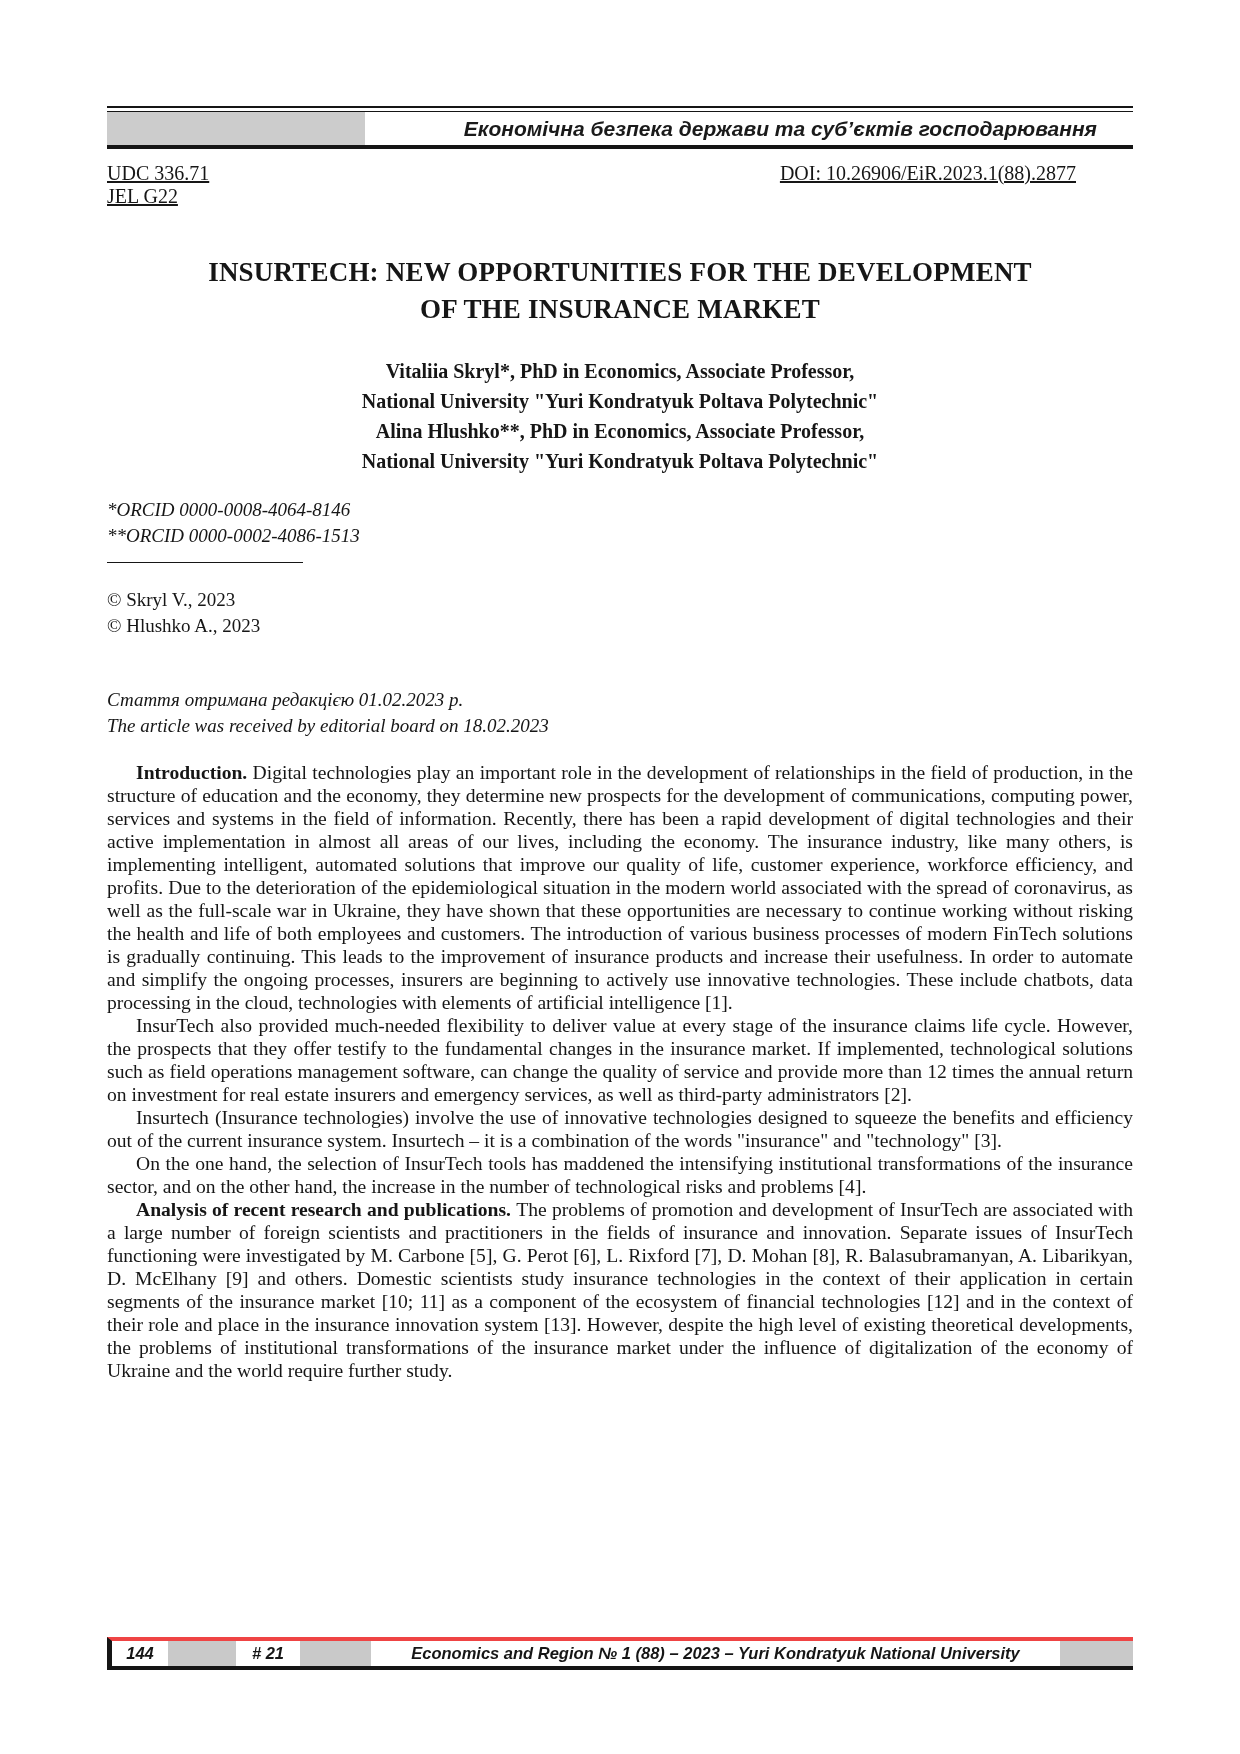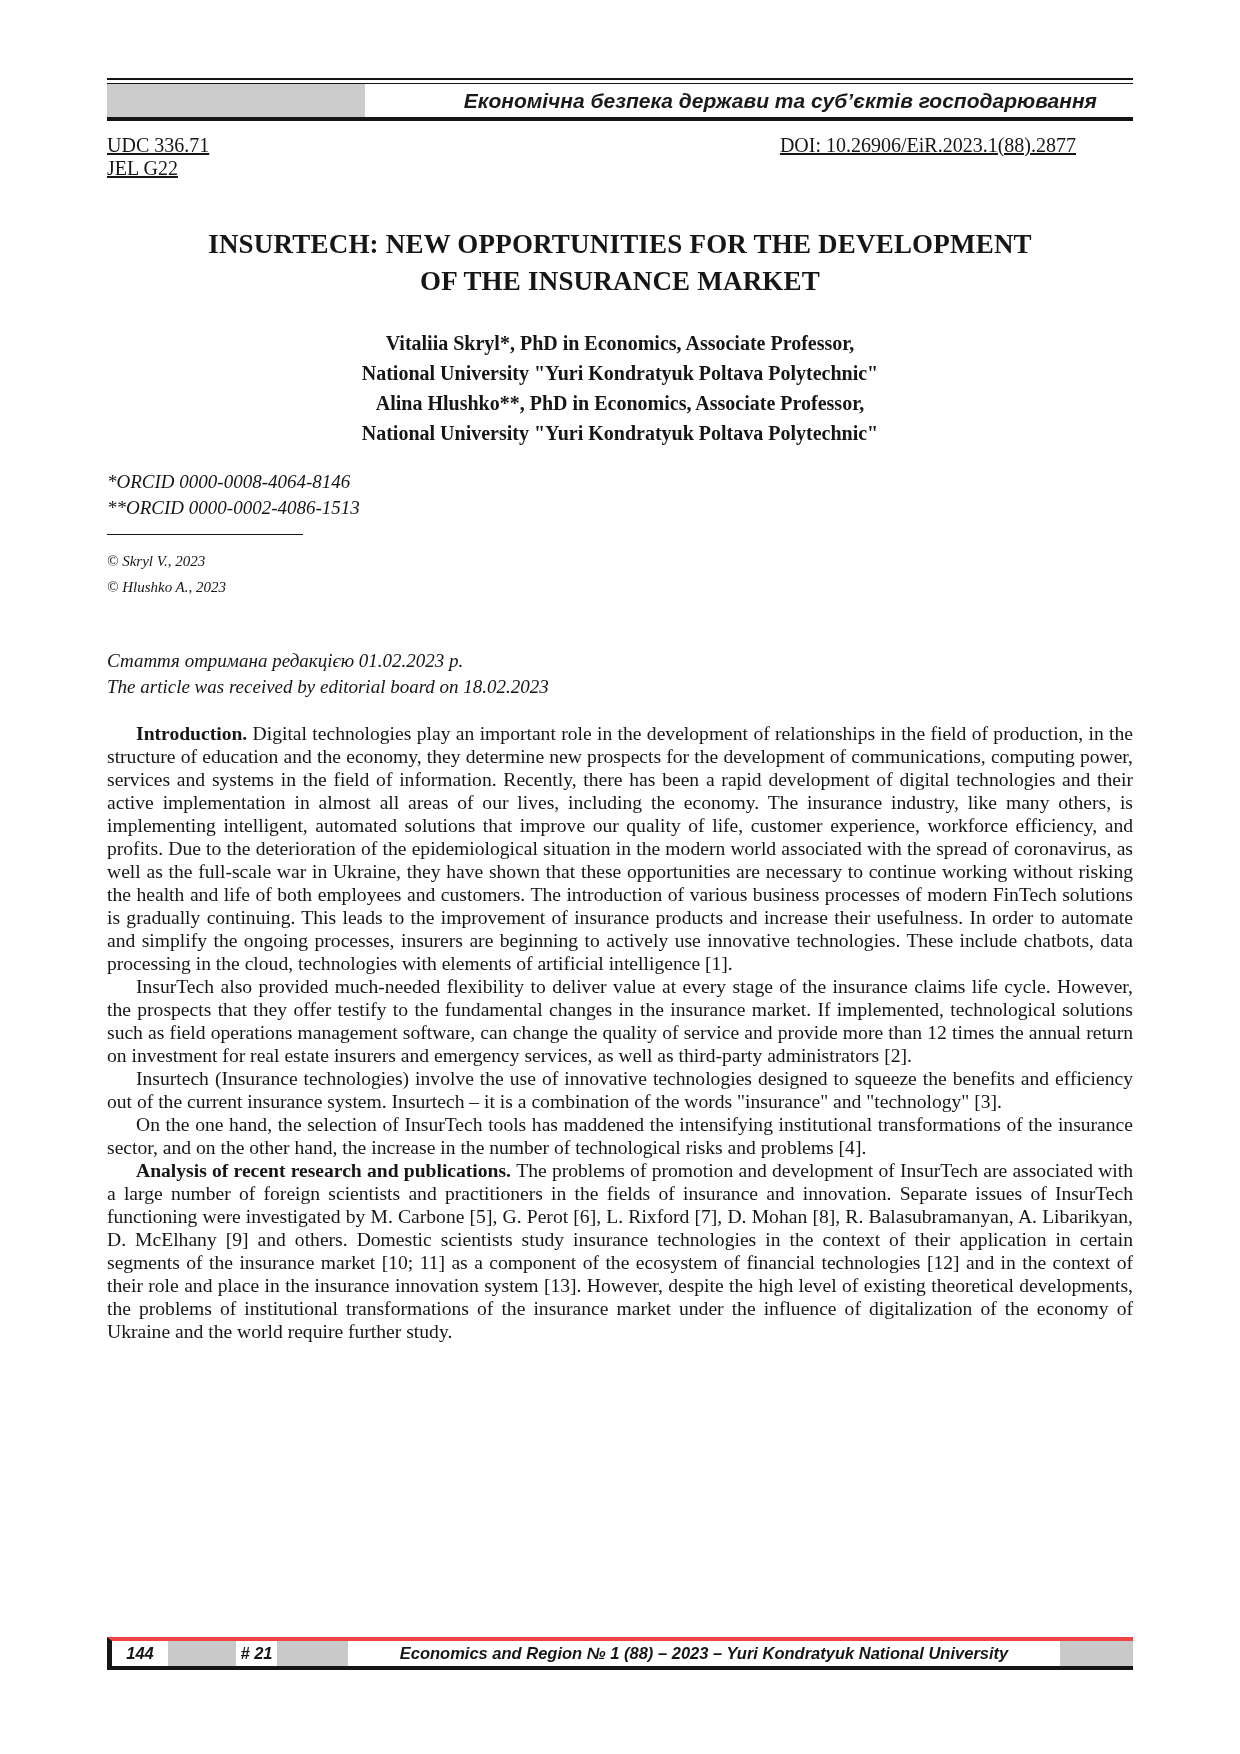--- a/index.html
+++ b/index.html
@@ -10,21 +10,21 @@
     height: 1754px;
     margin: 0 auto;
     background: #ffffff;
     color: #161616;
     font-family: "Liberation Serif", serif;
     overflow: hidden;
   }
   .content { margin: 0 107px; }
 
   
-  .runhead { margin-top: 78px; }
+  .runhead { margin-top: 106px; }
   .rule-2 { height: 2px; background: #151515; }
   .rule-1 { height: 1px; background: #151515; margin-top: 3px; }
   .rule-4 { height: 4px; background: #151515; }
   .runhead-bar { display: flex; height: 33px; align-items: stretch; }
   .runhead-gray { width: 258px; background: #cccccc; }
   .runhead-titlecell {
     flex: 1; background: #ffffff;
     display: flex; align-items: center; justify-content: flex-end;
     padding-right: 36px;
   }
@@ -42,21 +42,21 @@
   .article-title {
     margin-top: 46px; text-align: center;
     font-weight: bold; font-size: 27px; line-height: 37px;
     letter-spacing: 0.2px;
   }
   .authors { margin-top: 28px; text-align: center; font-weight: bold; font-size: 20px; line-height: 30px; }
 
   
   .orcid { margin-top: 21px; font-style: italic; font-size: 19px; line-height: 26px; }
   .sig-rule { margin-top: 13px; width: 196px; height: 1px; background: #161616; }
-  .copyright { margin-top: 13px; font-style: italic; font-size: 15px; line-height: 26px; }
+  .copyright { margin-top: 24px; font-size: 19px; line-height: 26px; }
   .received { margin-top: 48px; font-style: italic; font-size: 19px; line-height: 26px; }
 
   
   .body-text { margin-top: 22px; font-size: 19.6px; line-height: 23px; text-align: justify; }
   .body-text p { text-indent: 29px; }
   .body-text .lead { font-weight: bold; }
 
   
   .pagefoot {
     position: absolute; left: 107px; right: 107px; top: 1637px;
@@ -68,21 +68,21 @@
     height: 33px;
     display: flex; align-items: stretch;
     font-family: "Liberation Sans", sans-serif;
     font-weight: bold; font-style: italic; font-size: 16.5px;
   }
   .fcell { display: flex; align-items: center; justify-content: center; }
   .fc-white { background: #ffffff; }
   .fc-gray { background: #c9c9c9; }
   .fc-page   { width: 56px; }
   .fc-g1     { width: 68px; }
-  .fc-issue  { width: 41px; }
+  .fc-issue  { width: 64px; }
   .fc-g2     { width: 71px; }
   .fc-journal{ flex: 1; }
   .fc-g3     { width: 73px; }
 </style>
 </head>
 <body>
 
 <div class="page">
   <div class="content">
 

